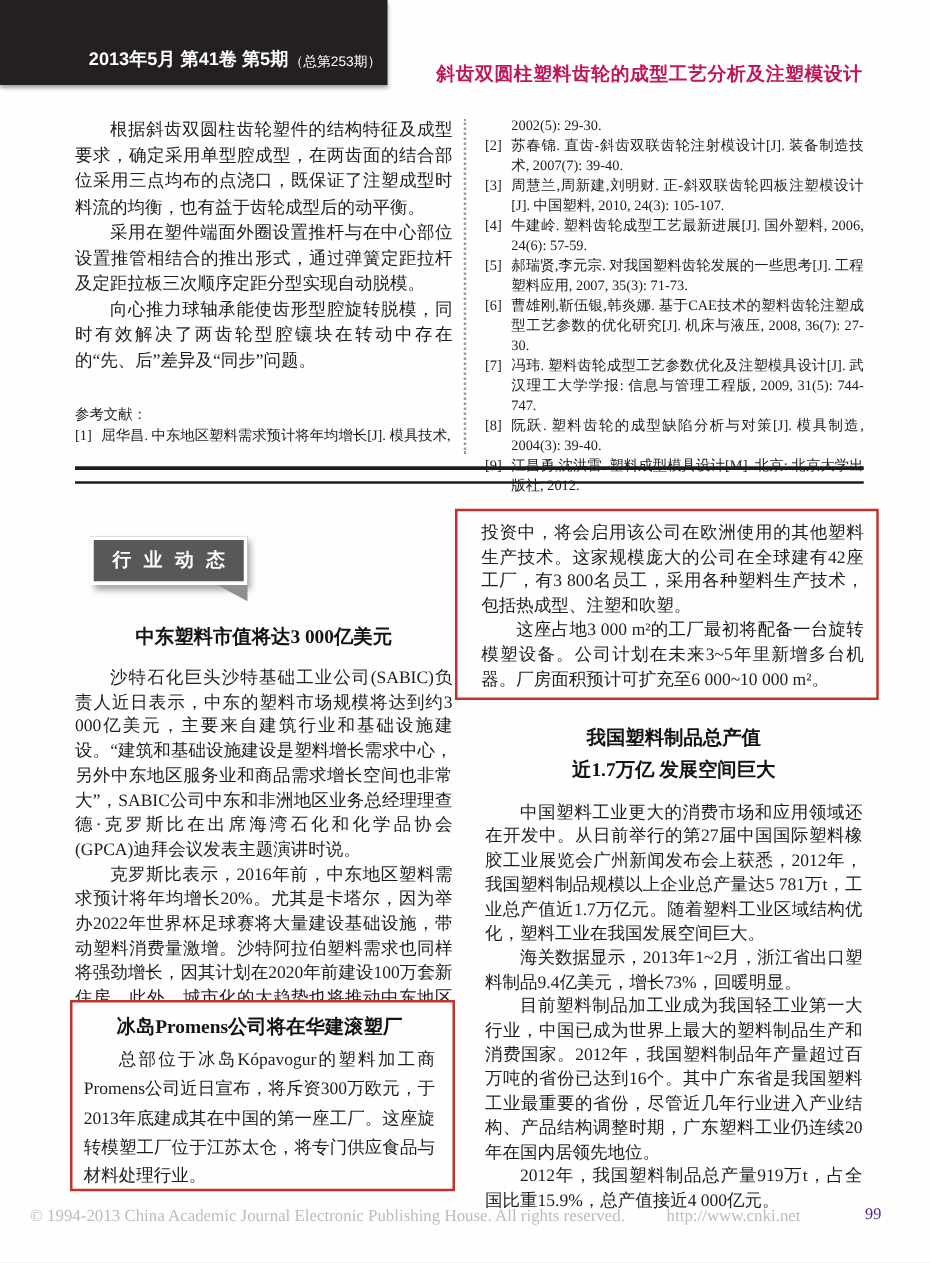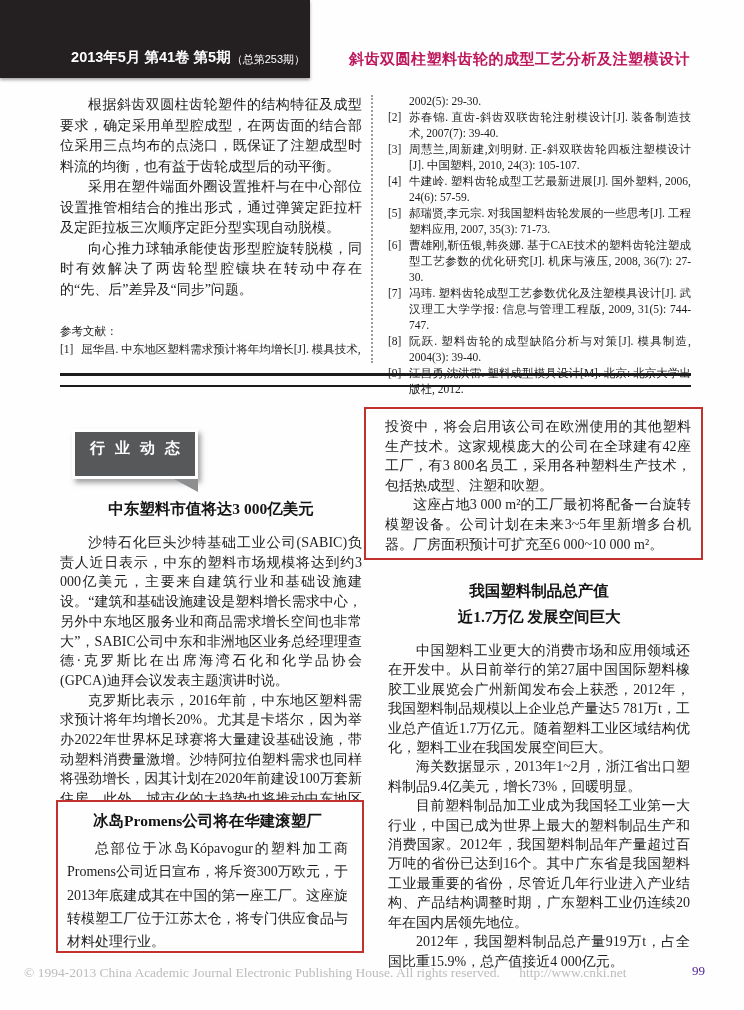--- a/index.html
+++ b/index.html
@@ -4,21 +4,21 @@
 <style>
   html,body { margin:0; padding:0; background:#e8e8e8; }
   .page {
     position:relative; width:744px; height:1010px; margin:0 auto;
     background:#fefefe; overflow:hidden;
     font-family:"Liberation Serif","DejaVu Serif",serif;
     color:#1d1d1d;
   }
   
   .header-bar {
-    position:absolute; left:0; top:0; width:310px; height:78px;
+    position:absolute; left:0; top:0; width:310px; height:68px;
     background:#242022; color:#fff;
     display:flex; align-items:flex-end; justify-content:flex-end;
     padding:0 5px 11px 0; box-sizing:border-box;
     box-shadow:0 2px 3px rgba(0,0,0,0.35);
     font-family:"Liberation Sans","DejaVu Sans",sans-serif;
   }
   .issue-info { font-weight:bold; font-size:14.5px; white-space:nowrap; }
   .issue-total { font-size:11px; font-weight:normal; margin-left:1px; white-space:nowrap; }
   .header-title {
     position:absolute; top:50px; right:54px; white-space:nowrap;
@@ -40,21 +40,21 @@
   .refs .ref-item { margin-top:0; }
   
   .rule1 { position:absolute; left:60px; top:373px; width:631px; height:3px; background:#1c1c1c; }
   .rule2 { position:absolute; left:60px; top:385px; width:631px; height:2px; background:#1c1c1c; }
   
   .tag {
     position:absolute; left:72px; top:429px;
     background:#57585a; color:#fff;
     border:3px solid #fff;
     box-shadow:3px 4px 5px rgba(90,90,90,0.55);
-    padding:7px 5px 18px 15px;
+    padding:7px 5px 7px 15px;
     font-family:"Liberation Sans","DejaVu Sans",sans-serif;
     font-weight:bold; font-size:15px; letter-spacing:10px; white-space:nowrap;
   }
   .tag-fold {
     position:absolute; right:-3px; bottom:-16px; width:0; height:0;
     border-top:13px solid #8d8e90; border-left:24px solid transparent;
   }
   
   .news-title { font-size:15.5px; font-weight:bold; text-align:center; margin:0; color:#141414; }
   .art1 { position:absolute; left:60px; top:499px; width:302px; }
@@ -75,21 +75,21 @@
   .redbox-right .body-p { line-height:19.6px; }
   .art3 { position:absolute; left:388px; top:578px; width:302px; }
   .art3 .title-block { margin-bottom:11px; }
   .art3 .news-title { line-height:26px; }
   .art3 .body-p { line-height:19.4px; }
   
   .footer {
     position:absolute; left:24px; top:965px; width:640px;
     font-size:13.5px; color:#bcbcbc; white-space:nowrap;
   }
-  .footer .url { margin-left:16px; }
+  .footer .url { margin-left:30px; }
   .page-num { position:absolute; left:692px; top:963px; font-size:13px; color:#4c1d95; }
 </style>
 </head>
 <body>
 
 <div class="page">
 
   <div class="header-bar">
     <span class="issue-info">2013年5月  第41卷  第5期</span>
     <span class="issue-total">（总第253期）</span>

